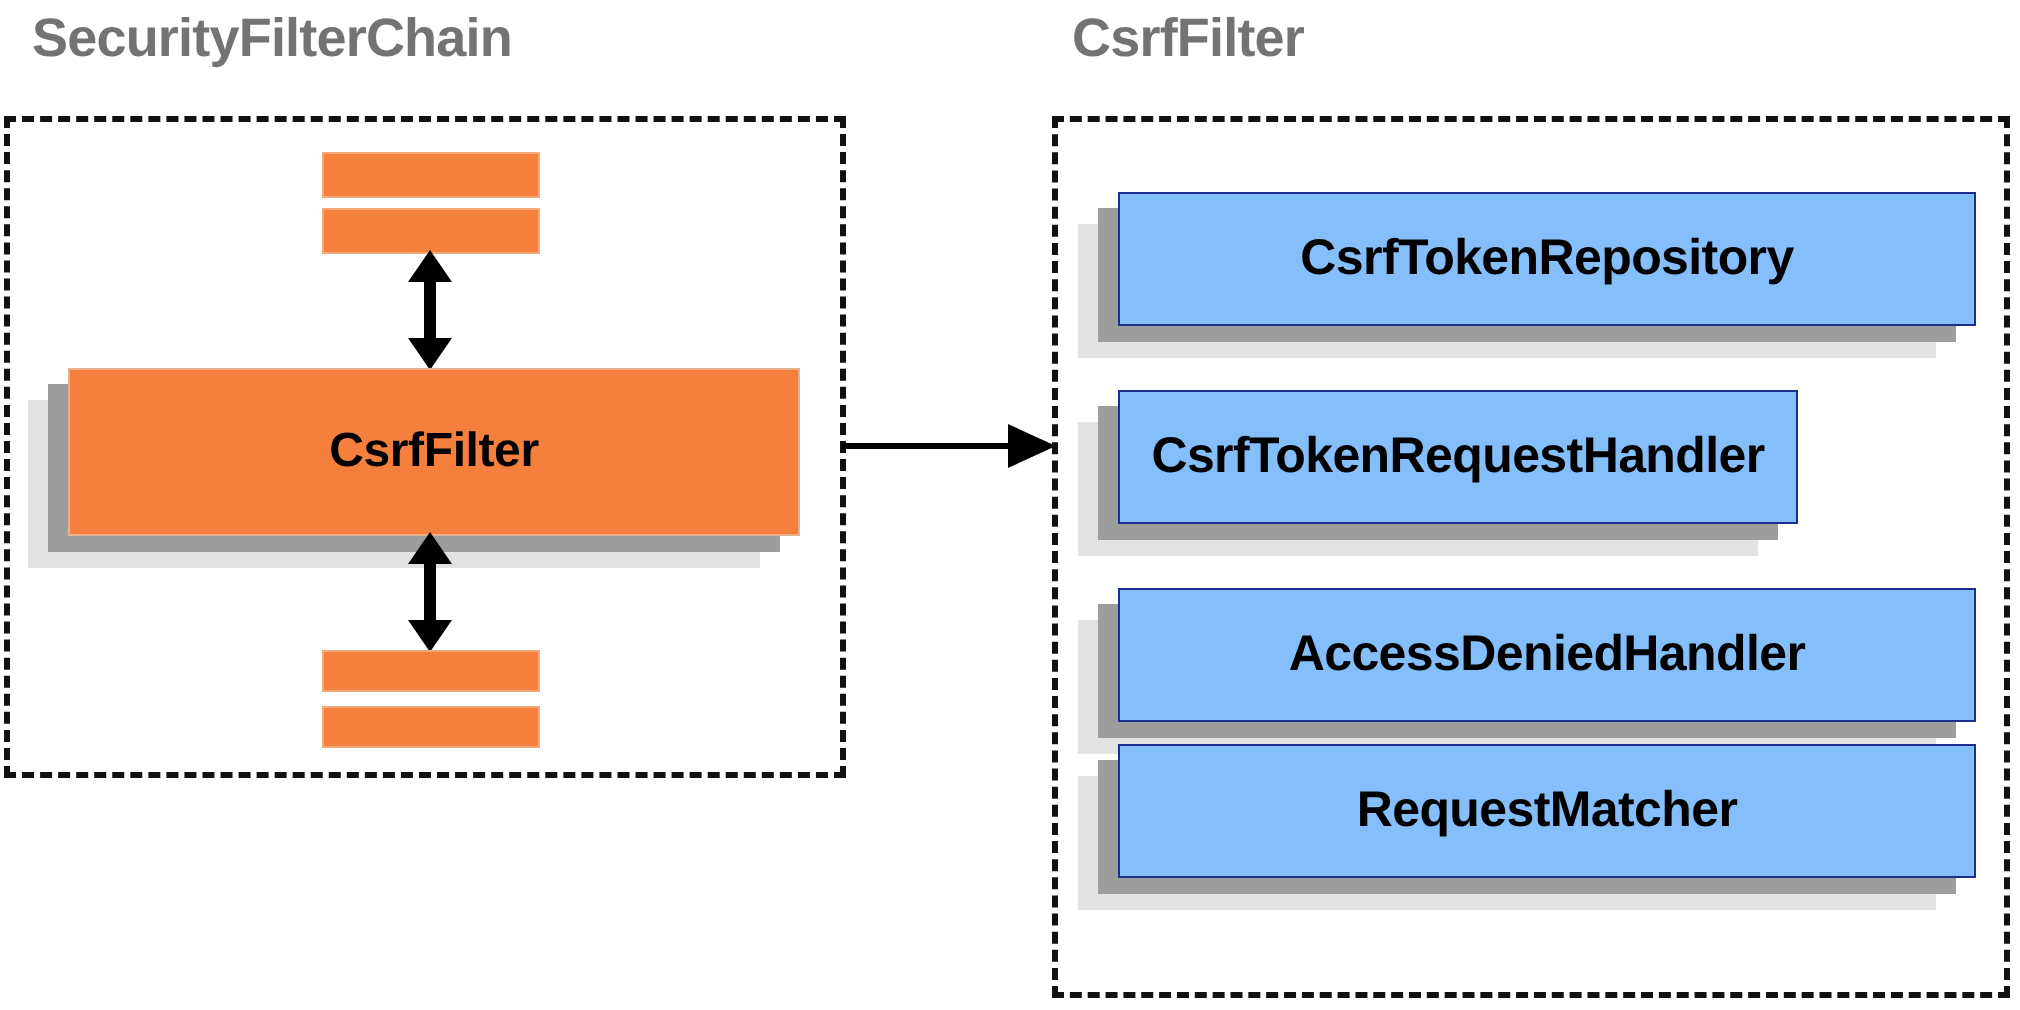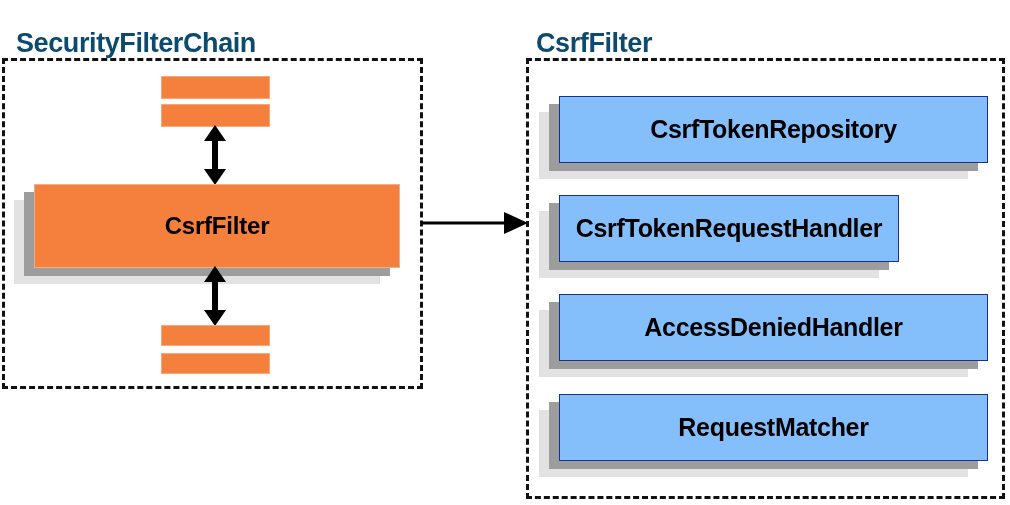--- a/index.html
+++ b/index.html
@@ -16,25 +16,24 @@
     height: 505px;
     background: #ffffff;
     overflow: hidden;
   }
 
   
   .panel-title {
     position: absolute;
     font-size: 27px;
     font-weight: bold;
-    color: #0c4a6e;
+    color: #737373;
     letter-spacing: -0.4px;
     white-space: nowrap;
     line-height: 1;
-    margin-top: 24px;
   }
   #title-left  { left: 16px;  top: 6px; }
   #title-right { left: 536px; top: 6px; }
 
   
   .dashed-panel {
     position: absolute;
     border: 3px dashed #111111;
     background: transparent;
     box-sizing: border-box;
@@ -155,19 +154,19 @@
     <div class="shadow-near"></div>
     <div class="face">CsrfTokenRequestHandler</div>
   </div>
 
   <div class="stack box-blue" style="left:559px; top:294px; width:429px; height:67px;">
     <div class="shadow-far"></div>
     <div class="shadow-near"></div>
     <div class="face">AccessDeniedHandler</div>
   </div>
 
-  <div class="stack box-blue" style="left:559px; top:394px; width:429px; height:67px;text-align:center;">
+  <div class="stack box-blue" style="left:559px; top:372px; width:429px; height:67px;text-align:center;">
     <div class="shadow-far"></div>
     <div class="shadow-near"></div>
     <div class="face">RequestMatcher</div>
   </div>
 
 </div>
 
 </body></html>

